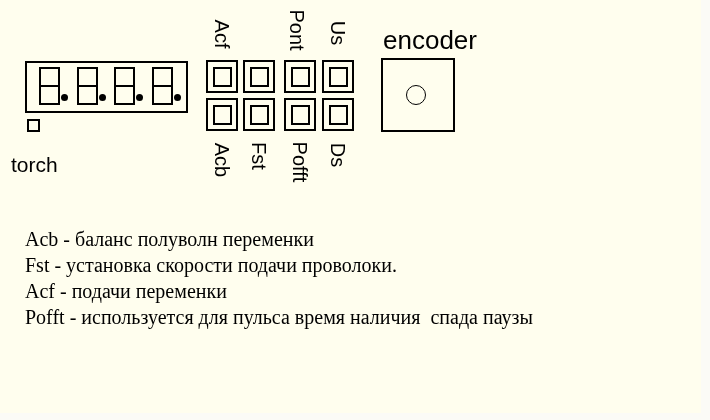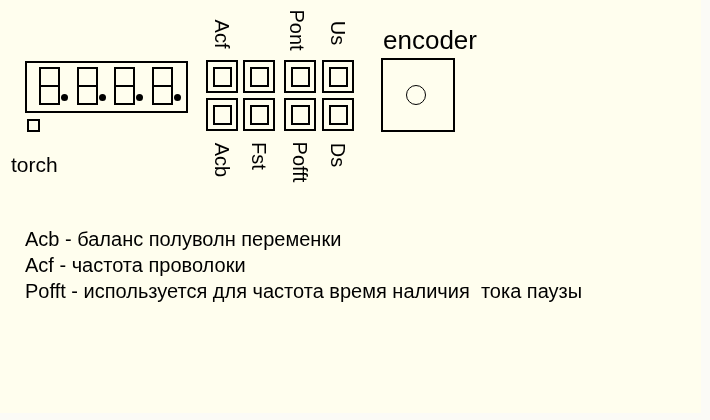--- a/index.html
+++ b/index.html
@@ -67,21 +67,21 @@
     position:absolute;left:381px;top:58px;width:70px;height:70px;border:2px solid #000;
   }
   .enc-knob{
     position:absolute;left:23px;top:25px;width:18px;height:18px;
     border:1.5px solid #000;border-radius:50%;
   }
 
   
   .legend{
     position:absolute;left:25px;top:226px;
-    font-size:20px;line-height:26px;
+    font-size:20px;line-height:26px;font-family:Liberation Serif, serif;
   }
   .legend-line{white-space:pre;}
 </style>
 </head>
 <body>
 
 <div class="canvas">
 
   <div class="display-frame">
     <div class="digit-group dg1">
@@ -140,20 +140,21 @@
   <span class="vlabel" style="left:300px;top:162px;">Pofft</span>
   <span class="vlabel" style="left:338px;top:155px;">Ds</span>
 
   <div class="enc-label">encoder</div>
   <div class="enc-square">
     <div class="enc-knob"></div>
   </div>
 
   <div class="legend">
     <div class="legend-line">Acb - баланс полуволн переменки</div>
-    <div class="legend-line">Acf - частота проволоки</div>
-    <div class="legend-line">Pofft - используется для частота время наличия  тока паузы</div>
+    <div class="legend-line">Fst - установка скорости подачи проволоки.</div>
+    <div class="legend-line">Acf - подачи переменки</div>
+    <div class="legend-line">Pofft - используется для пульса время наличия  спада паузы</div>
   </div>
 
   <div class="edge-right"></div>
   <div class="edge-bottom"></div>
 
 </div>
 
 </body></html>

